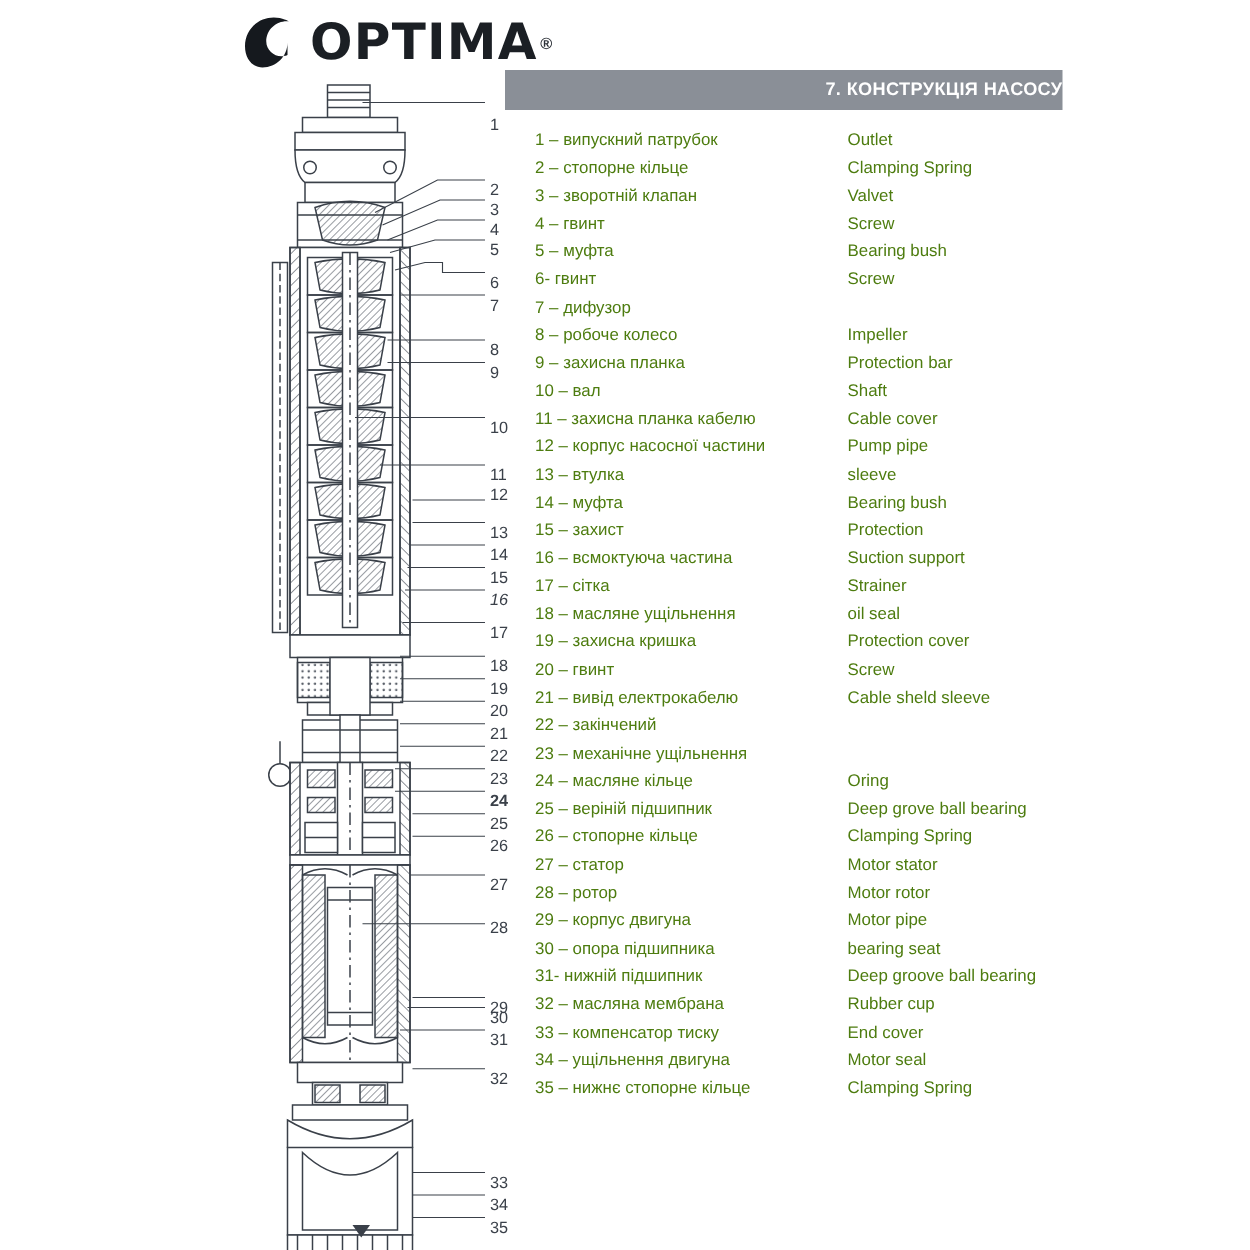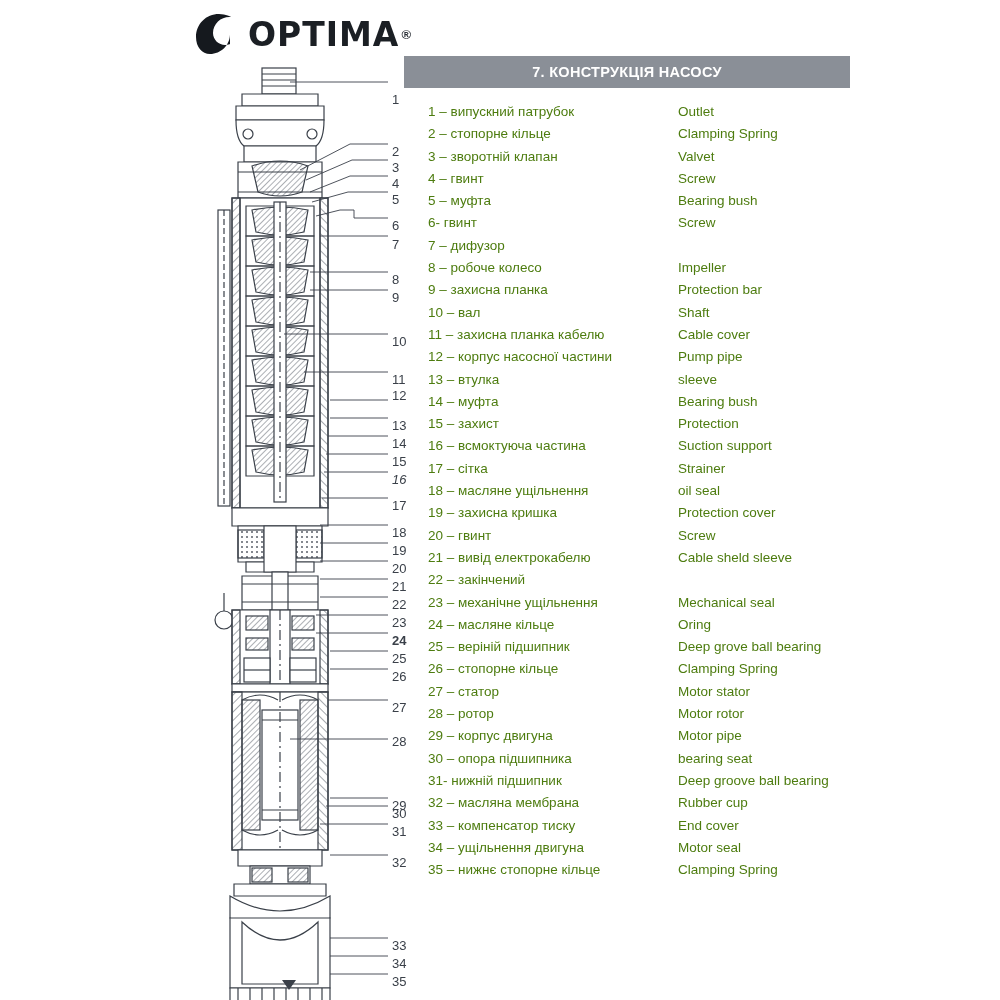--- a/index.html
+++ b/index.html
@@ -32,21 +32,21 @@
   }
   .logo-mark {
     width: 46px;
     height: 44px;
     position: relative;
     margin-right: 6px;
   }
   .logo-text {
     font-family: "DejaVu Sans", sans-serif;
     font-weight: bold;
-    font-size: 33px;
+    font-size: 40px;
     letter-spacing: 1px;
     color: #1b1f24;
     line-height: 1;
   }
   .logo-reg {
     font-size: 13px;
     vertical-align: super;
     font-weight: bold;
     margin-left: 2px;
   }
@@ -54,21 +54,21 @@
   
   .section-bar {
     position: absolute;
     left: 404px;
     top: 56px;
     width: 446px;
     height: 32px;
     background: #8a8f97;
     display: flex;
     align-items: center;
-    justify-content: center;
+    justify-content: flex-end;
   }
   .section-bar .title {
     color: #ffffff;
     font-weight: bold;
     font-size: 14.5px;
     letter-spacing: 0.3px;
   }
 
   
   .legend {
@@ -401,21 +401,20 @@
       <div class="legend-row">
         <div class="legend-ua">21 – вивід електрокабелю</div>
         <div class="legend-en">Cable sheld sleeve</div>
       </div>
       <div class="legend-row">
         <div class="legend-ua">22 – закінчений</div>
         <div class="legend-en"></div>
       </div>
       <div class="legend-row">
         <div class="legend-ua">23 – механічне ущільнення</div>
-        <div class="legend-en">Mechanical seal</div>
       </div>
       <div class="legend-row">
         <div class="legend-ua">24 – масляне кільце</div>
         <div class="legend-en">Oring</div>
       </div>
       <div class="legend-row">
         <div class="legend-ua">25 – веріній підшипник</div>
         <div class="legend-en">Deep grove ball bearing</div>
       </div>
       <div class="legend-row">

